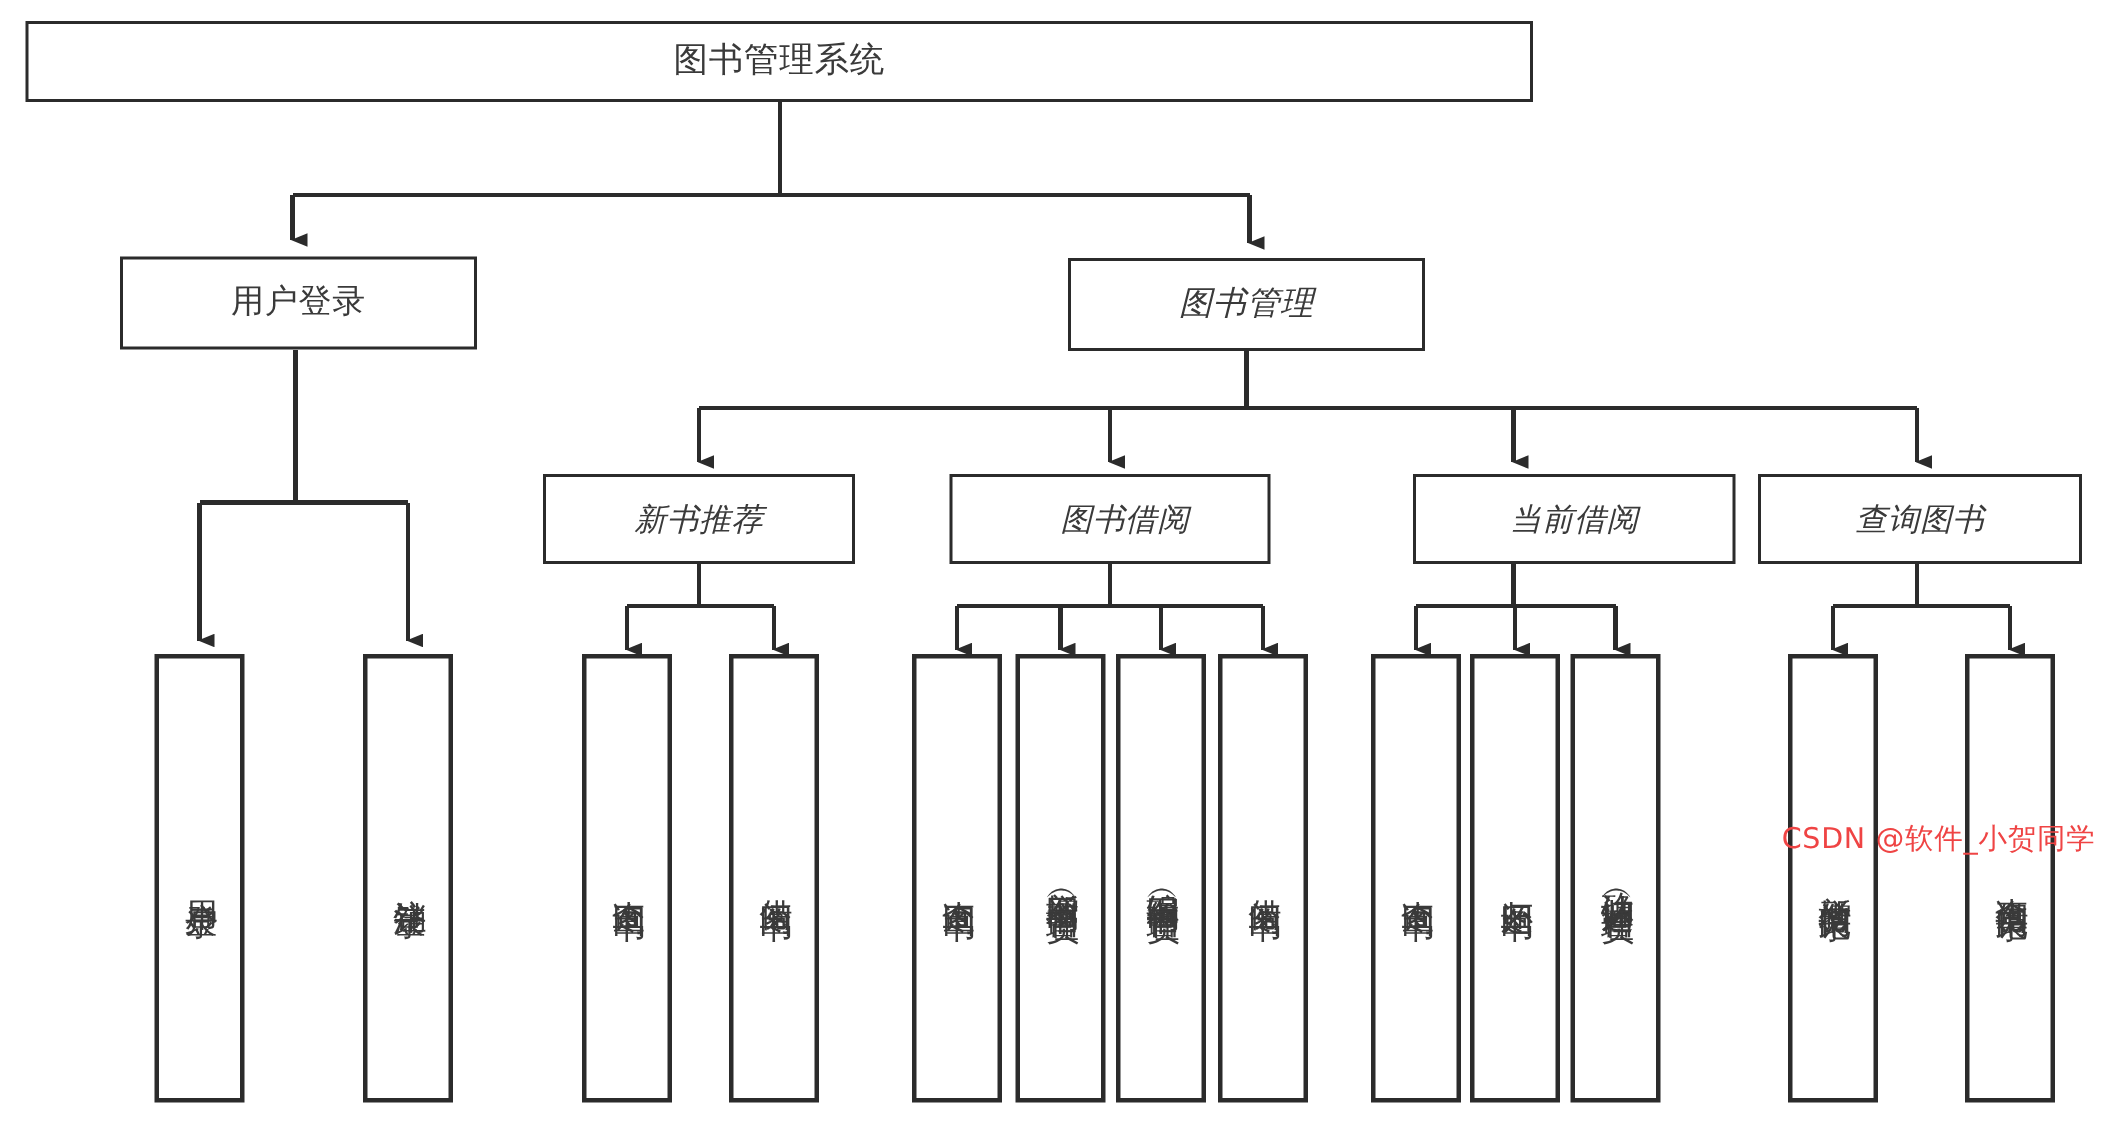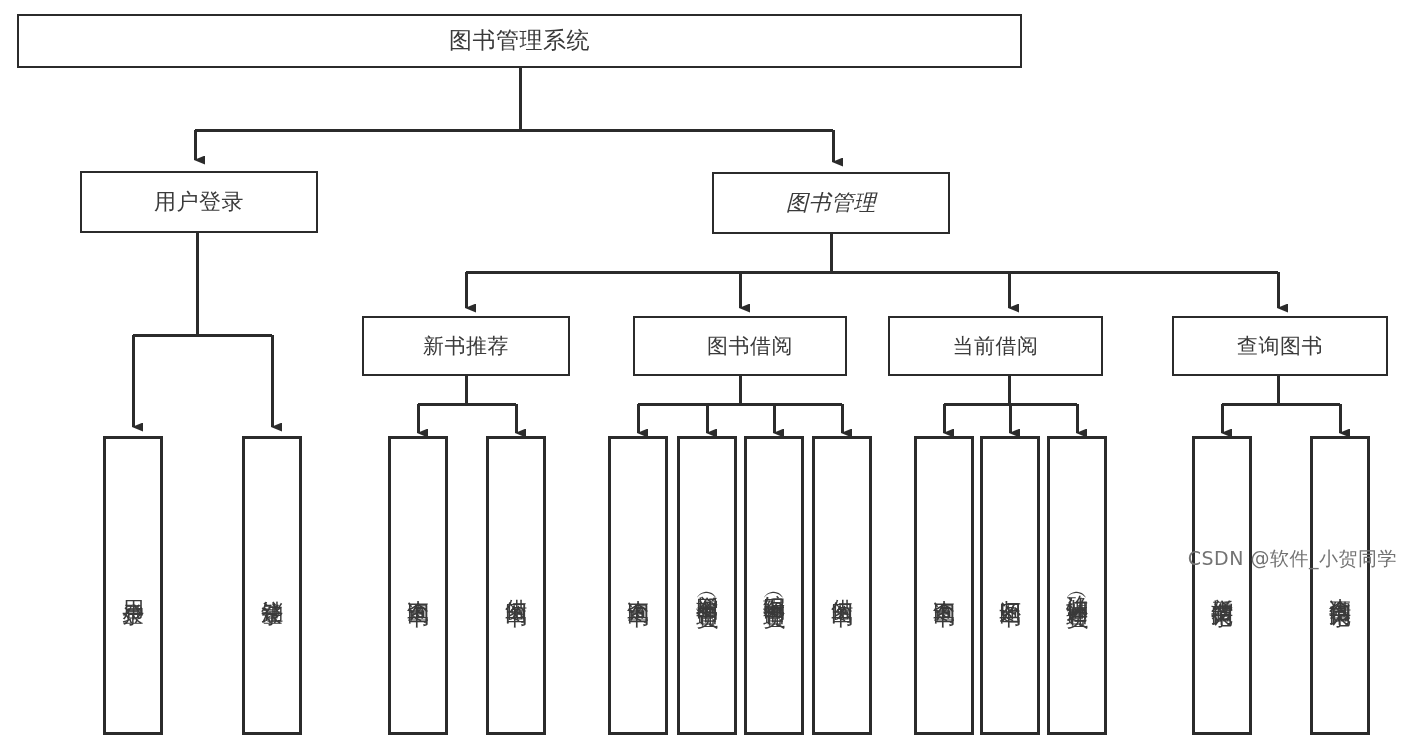--- a/index.html
+++ b/index.html
@@ -41,39 +41,39 @@
   }
   .node-label {
     color: #3a3a3a;
     text-align: center;
     line-height: 1.18;
     white-space: nowrap;
     letter-spacing: 0.5px;
   }
   .node-root .node-label { font-size: 23px; }
   .node-l1 .node-label { font-size: 22px; }
-  .node-l2 .node-label { font-size: 21px; }
+  .node-l2 .node-label { font-size: 21px; font-style: italic; }
   .node-leaf {
     border-width: 3px;
   }
   .node-leaf .node-label {
     font-size: 22px;
     writing-mode: vertical-rl;
     text-orientation: upright;
     line-height: 1.12;
     letter-spacing: 2px;
     white-space: normal;
     max-height: 100%;
   }
   .watermark {
     position: absolute;
     right: 8px;
     bottom: 4px;
     font-size: 19px;
-    color: #737373;
+    color: #ef4444;
     letter-spacing: 0.5px;
     white-space: nowrap;
     pointer-events: none;
     font-family: "DejaVu Sans", "Liberation Sans", sans-serif;
   }
 </style>
 </head>
 <body>
 
 <div id="diagram-root">
@@ -138,21 +138,21 @@
   <div class="node-box node-l1" style="left:712px; top:172px; width:238px; height:62px;font-style:italic;">
     <span class="node-label">图书管理</span>
   </div>
 
   <div class="node-box node-l2" style="left:362px; top:316px; width:208px; height:60px;">
     <span class="node-label">新书推荐</span>
   </div>
   <div class="node-box node-l2" style="left:633px; top:316px; width:214px; height:60px;padding-left:20px;">
     <span class="node-label">图书借阅</span>
   </div>
-  <div class="node-box node-l2" style="left:888px; top:316px; width:215px; height:60px;">
+  <div class="node-box node-l2" style="left:942px; top:316px; width:215px; height:60px;">
     <span class="node-label">当前借阅</span>
   </div>
   <div class="node-box node-l2" style="left:1172px; top:316px; width:216px; height:60px;">
     <span class="node-label">查询图书</span>
   </div>
 
   <div class="node-box node-leaf" style="left:103px; top:436px; width:60px; height:299px;">
     <span class="node-label">用户登录</span>
   </div>
   <div class="node-box node-leaf" style="left:242px; top:436px; width:60px; height:299px;">

